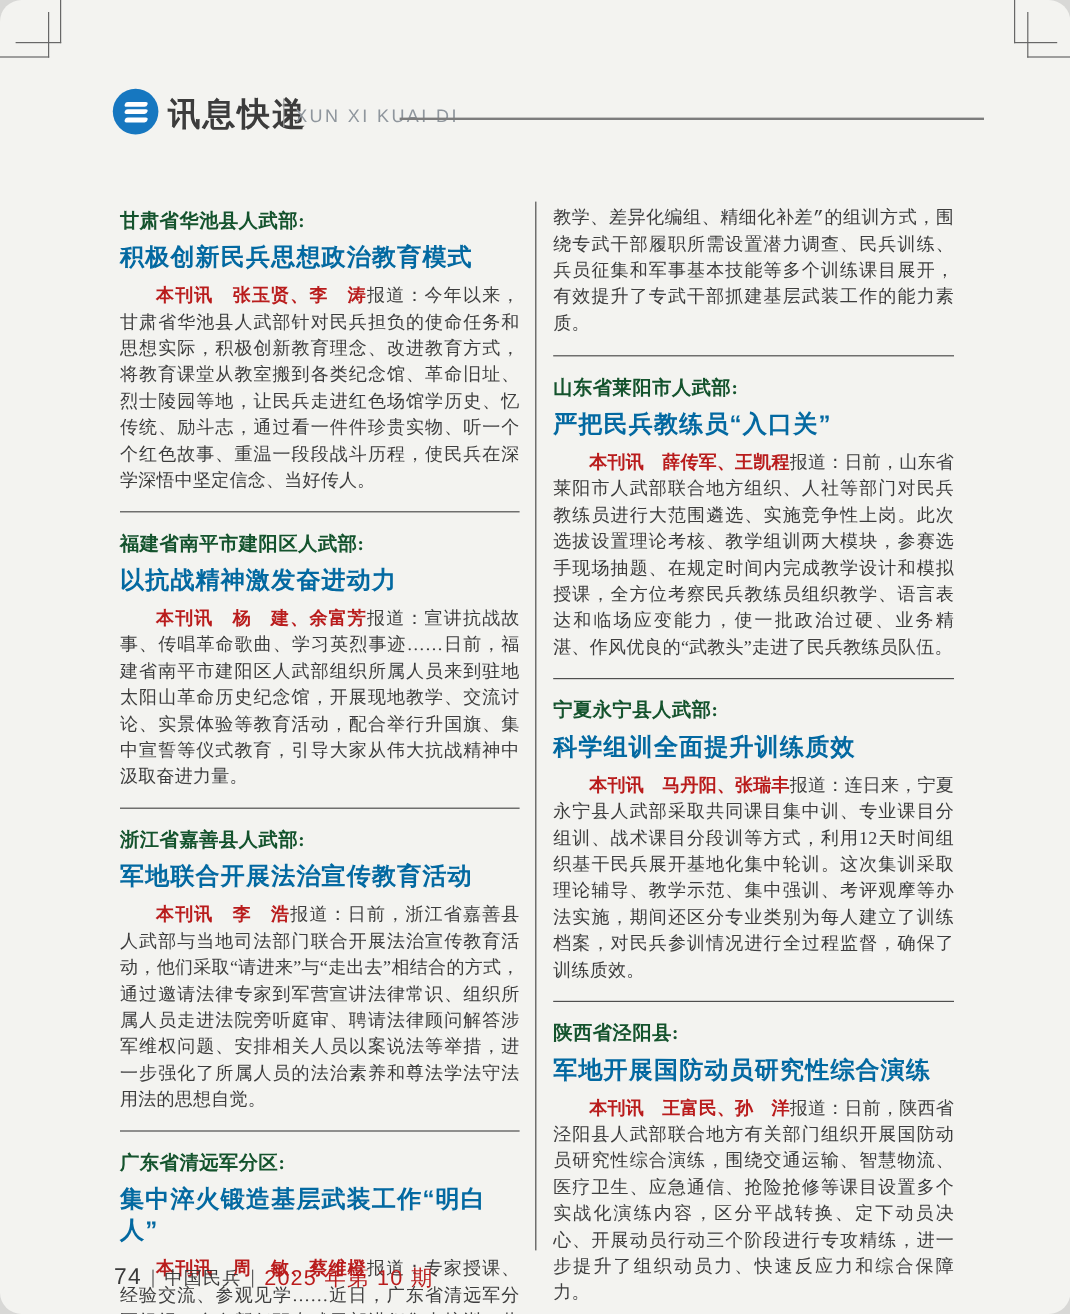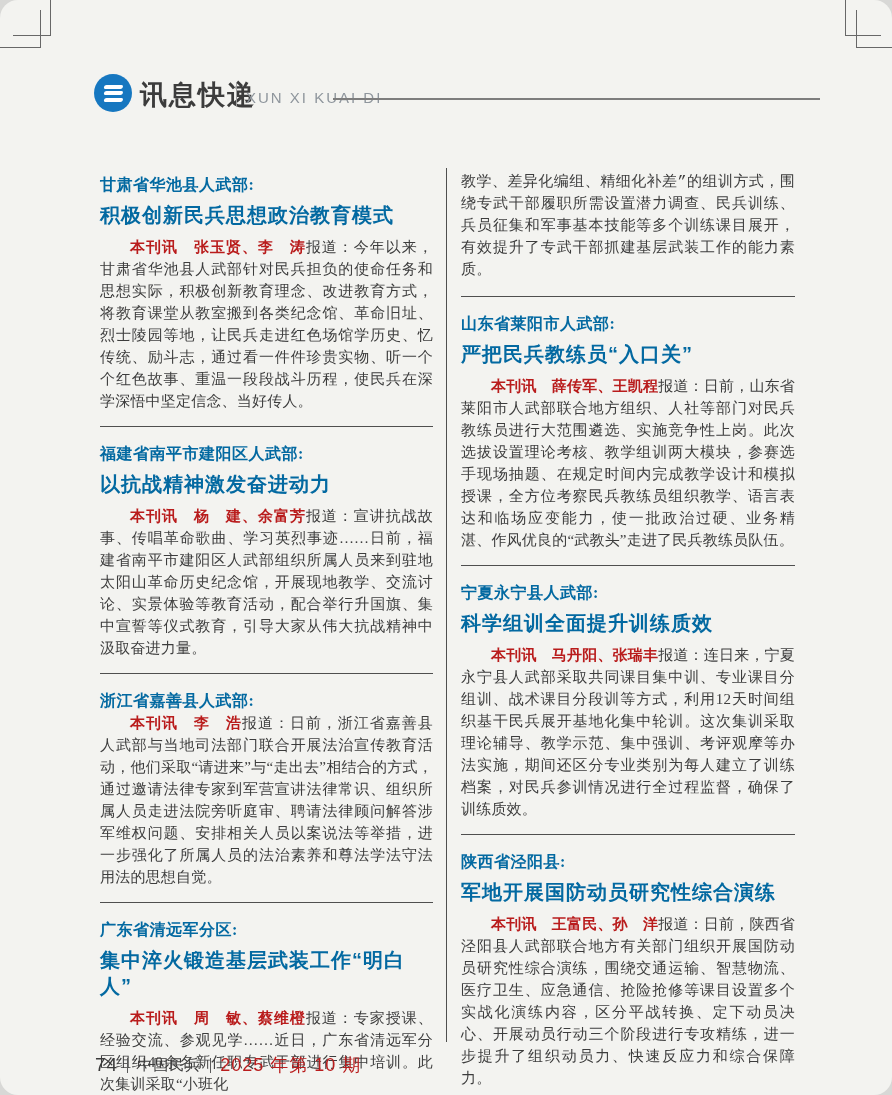--- a/index.html
+++ b/index.html
@@ -40,21 +40,21 @@
   .hrule{position:absolute;left:333px;top:98px;width:487px;height:2px;background:#7d7d7d;}
 
   
   .col{position:absolute;top:168px;}
   .col-left{left:100px;width:333px;}
   .col-right{left:461px;width:334px;}
   .vdivider{position:absolute;left:446px;top:168px;width:1px;height:874px;background:#4f4f4f;}
 
   .article{padding-top:16px;}
   .unit{
-    margin:0;font-size:16px;font-weight:700;color:#0369a1;line-height:22px;
+    margin:0;font-size:16px;font-weight:700;color:#14532d;line-height:22px;
     font-family:"Liberation Serif","DejaVu Serif",serif;letter-spacing:0.5px;
   }
   .title{
     margin:6px 0 8px 0;
     font-family:"Liberation Sans","DejaVu Sans",sans-serif;
     font-size:20px;font-weight:700;color:#0369a1;line-height:26px;letter-spacing:1px;
   }
   .body{
     margin:0;font-size:15px;line-height:22px;color:#3d3d3d;
     text-align:justify;text-indent:2em;letter-spacing:0.2px;
@@ -110,20 +110,21 @@
 
     <section class="article">
       <h3 class="unit">福建省南平市建阳区人武部:</h3>
       <h2 class="title">以抗战精神激发奋进动力</h2>
       <p class="body"><span class="byline">本刊讯　杨　建、余富芳</span><span>报道：</span><span>宣讲抗战故事、传唱革命歌曲、学习英烈事迹……日前，福建省南平市建阳区人武部组织所属人员来到驻地太阳山革命历史纪念馆，开展现地教学、交流讨论、实景体验等教育活动，配合举行升国旗、集中宣誓等仪式教育，引导大家从伟大抗战精神中汲取奋进力量。</span></p>
     </section>
     <div class="divider"></div>
 
     <section class="article">
       <h3 class="unit">浙江省嘉善县人武部:</h3>
+      <h2 class="title">军地联合开展法治宣传教育活动</h2>
       <p class="body"><span class="byline">本刊讯　李　浩</span><span>报道：</span><span>日前，浙江省嘉善县人武部与当地司法部门联合开展法治宣传教育活动，他们采取“请进来”与“走出去”相结合的方式，通过邀请法律专家到军营宣讲法律常识、组织所属人员走进法院旁听庭审、聘请法律顾问解答涉军维权问题、安排相关人员以案说法等举措，进一步强化了所属人员的法治素养和尊法学法守法用法的思想自觉。</span></p>
     </section>
     <div class="divider"></div>
 
     <section class="article">
       <h3 class="unit">广东省清远军分区:</h3>
       <h2 class="title">集中淬火锻造基层武装工作“明白人”</h2>
       <p class="body"><span class="byline">本刊讯　周　敏、蔡维橙</span><span>报道：</span><span>专家授课、经验交流、参观见学……近日，广东省清远军分区组织40余名新任职专武干部进行集中培训。此次集训采取“小班化</span></p>
     </section>
 

